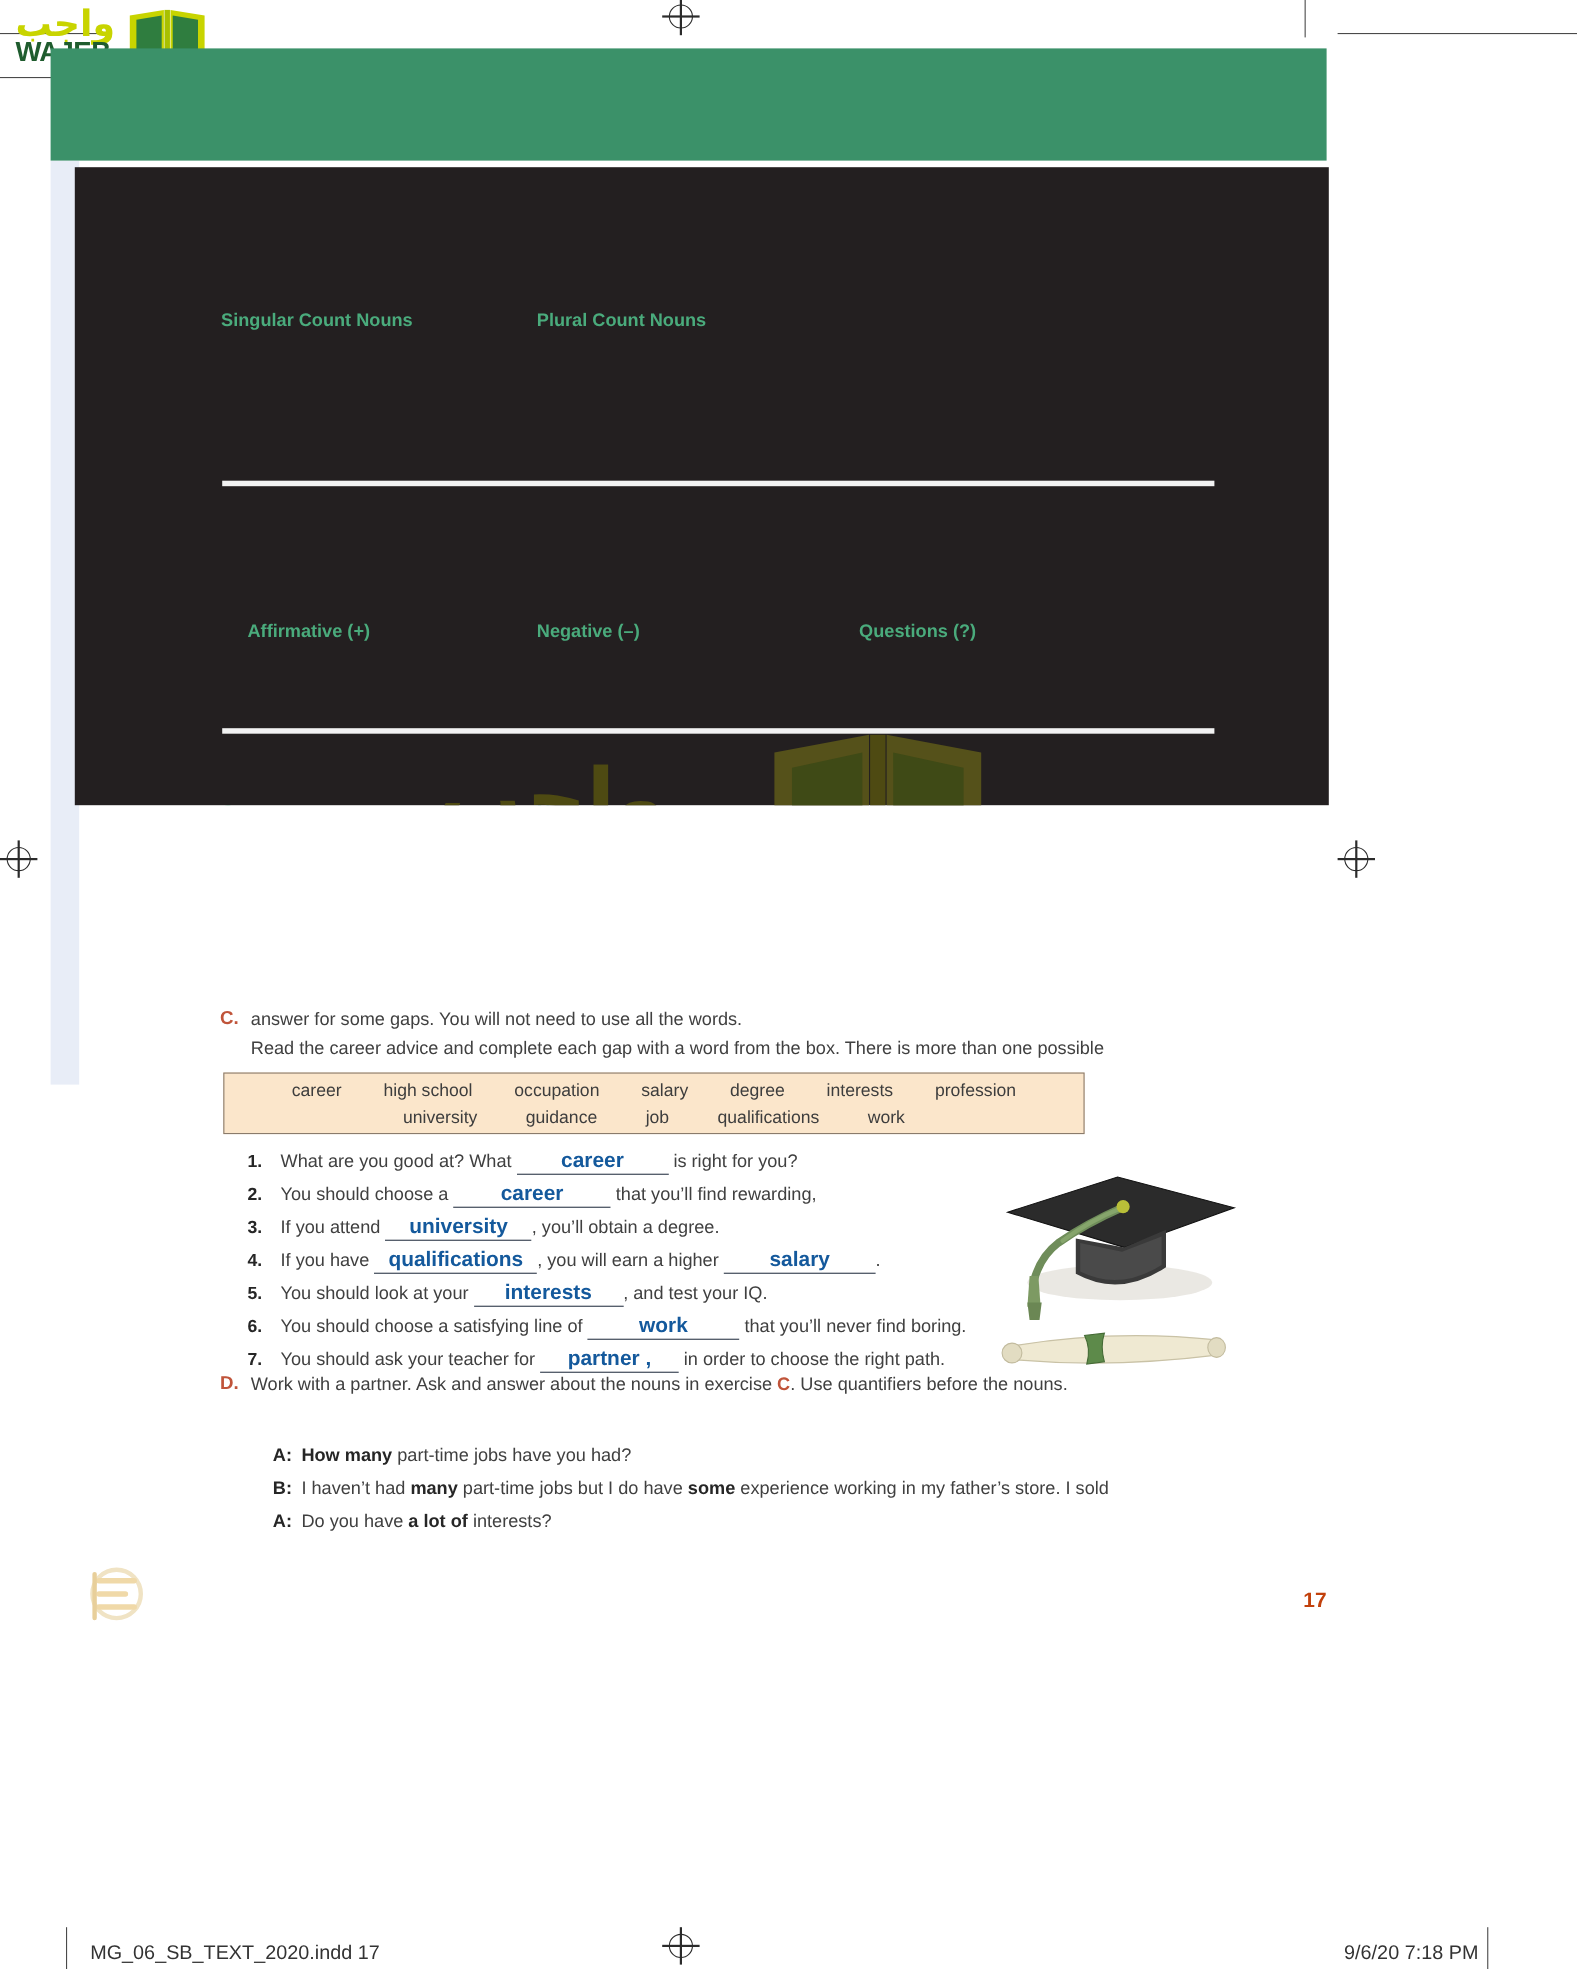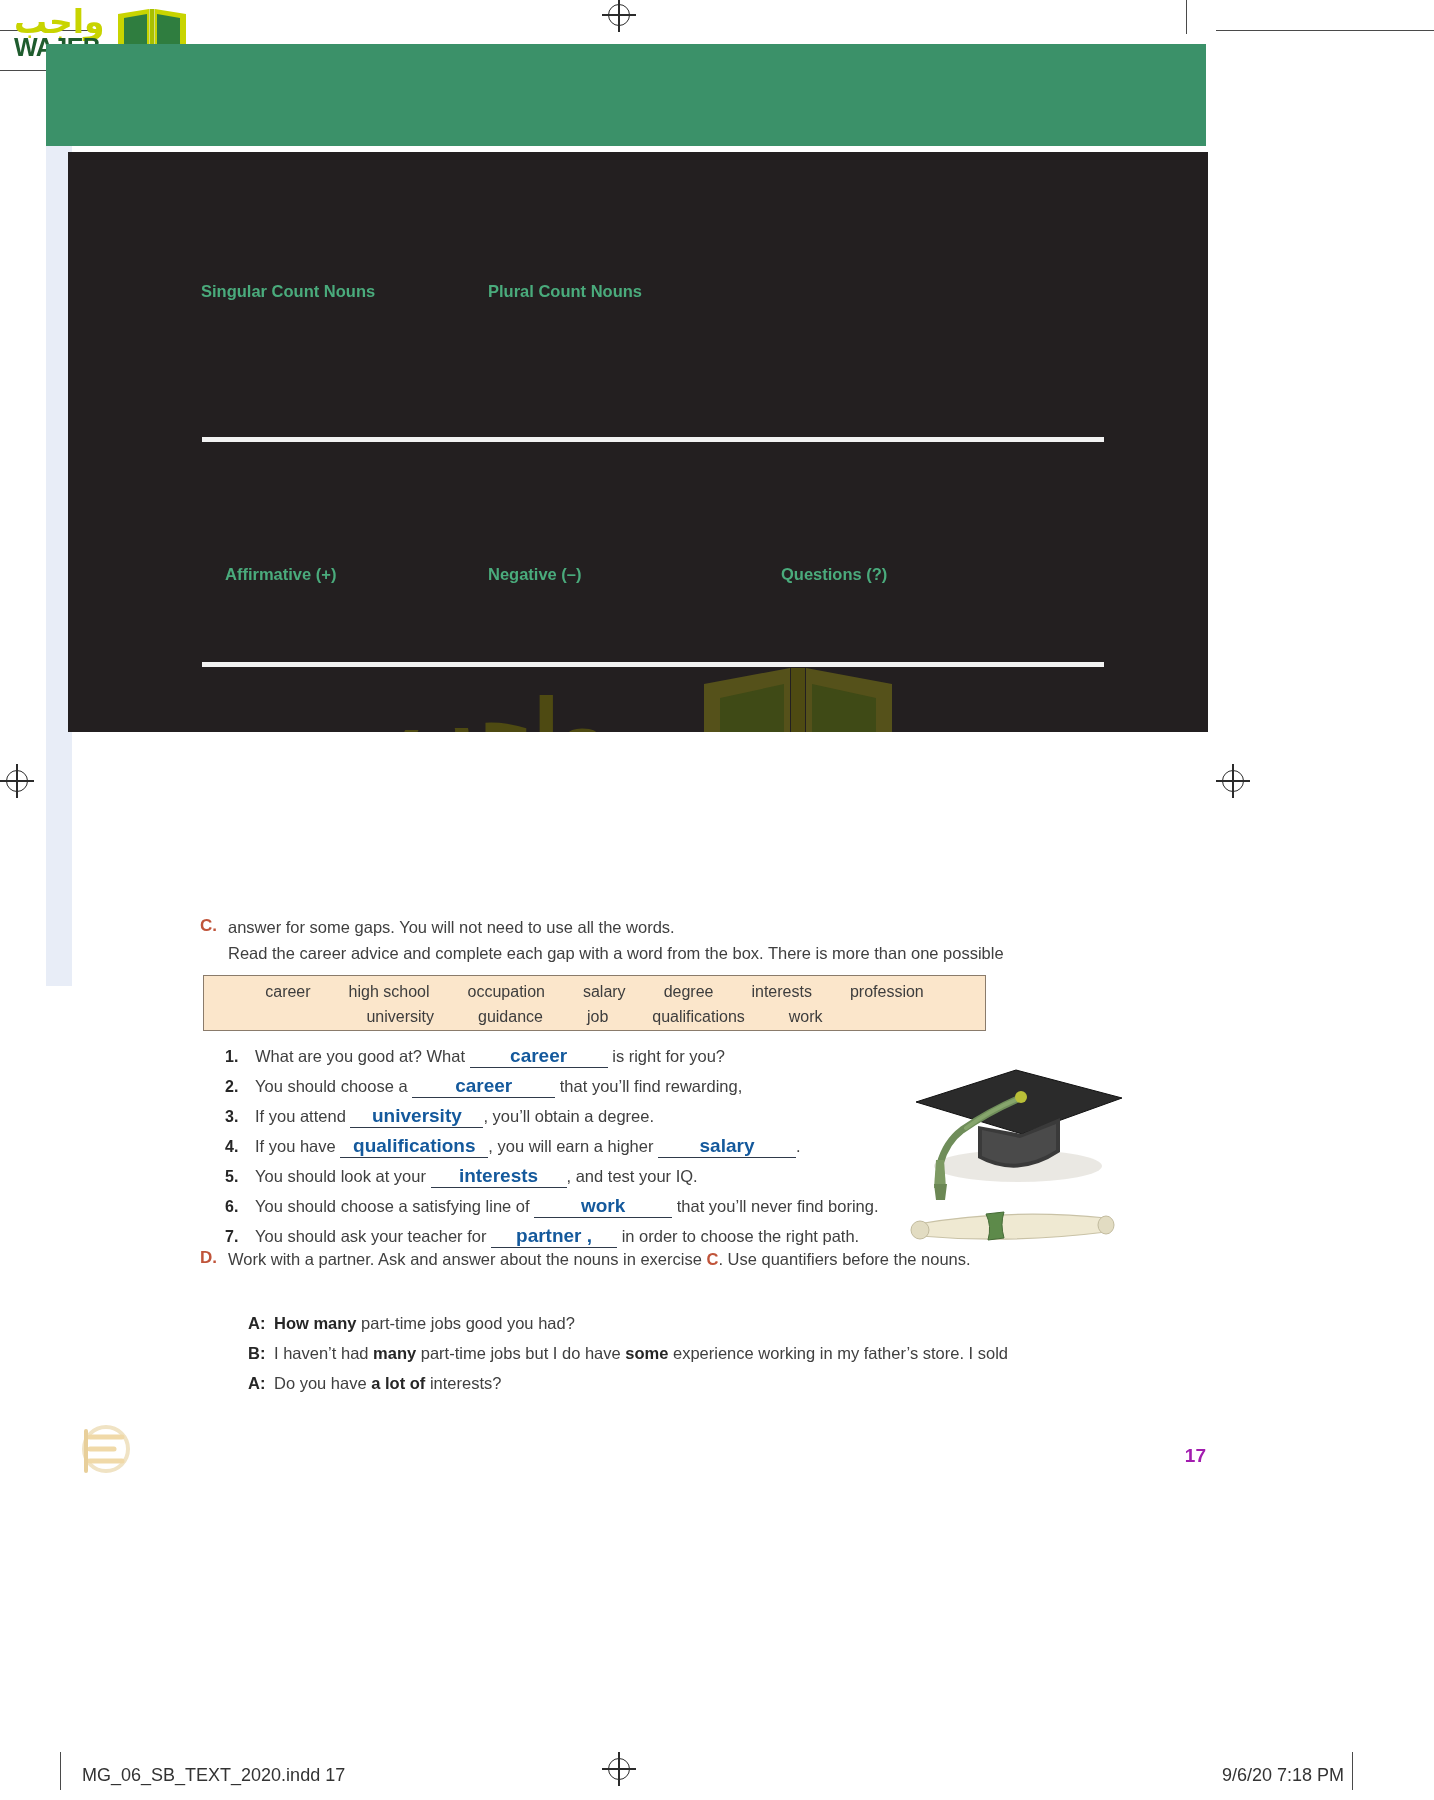--- a/index.html
+++ b/index.html
@@ -261,21 +261,21 @@
   }
   .dlg-line b { color: #262626; }
 
   
   .page-num {
     position: absolute;
     right: 228px;
     top: 1445px;
     font-size: 19px;
     font-weight: bold;
-    color: #a21caf;
+    color: #c2410c;
   }
   .corner-deco {
     position: absolute;
     left: 68px;
     top: 1415px;
     width: 70px;
     height: 70px;
   }
 
   
@@ -412,21 +412,21 @@
 </svg>
 
 <div class="ex-block" style="left:200px; top:1246px; width:900px;">
   <span class="ex-letter" style="left:0px; top:2px;">D.</span>
   <div class="ex-text" style="margin-left:28px;">
     <span>Work with a partner. Ask and answer about the nouns in exercise </span><span class="inline-red">C</span><span>. Use quantifiers before the nouns.</span>
   </div>
 </div>
 
 <div class="dlg" id="dlg">
-    <div class="dlg-line"><span class="dlg-spk">A:</span><b>How many</b><span> part-time jobs good you had?</span></div>
+    <div class="dlg-line"><span class="dlg-spk">A:</span><b>How many</b><span> part-time jobs have you had?</span></div>
     <div class="dlg-line"><span class="dlg-spk">B:</span><span>I haven’t had </span><b>many</b><span> part-time jobs but I do have </span><b>some</b><span> experience working in my father’s store. I sold</span></div>
     <div class="dlg-line"><span class="dlg-spk">A:</span><span>Do you have </span><b>a lot of</b><span> interests?</span></div>
   </div>
 
 <div class="page-num">17</div>
 
 <svg class="corner-deco" viewBox="0 0 70 70">
   <circle cx="38" cy="34" r="22" fill="none" stroke="#f0e3c4" stroke-width="4"></circle>
   <path d="M22 22 L54 22" stroke="#f0d9a8" stroke-width="5" stroke-linecap="round"></path>
   <path d="M22 34 L46 34" stroke="#f0d9a8" stroke-width="5" stroke-linecap="round"></path>

